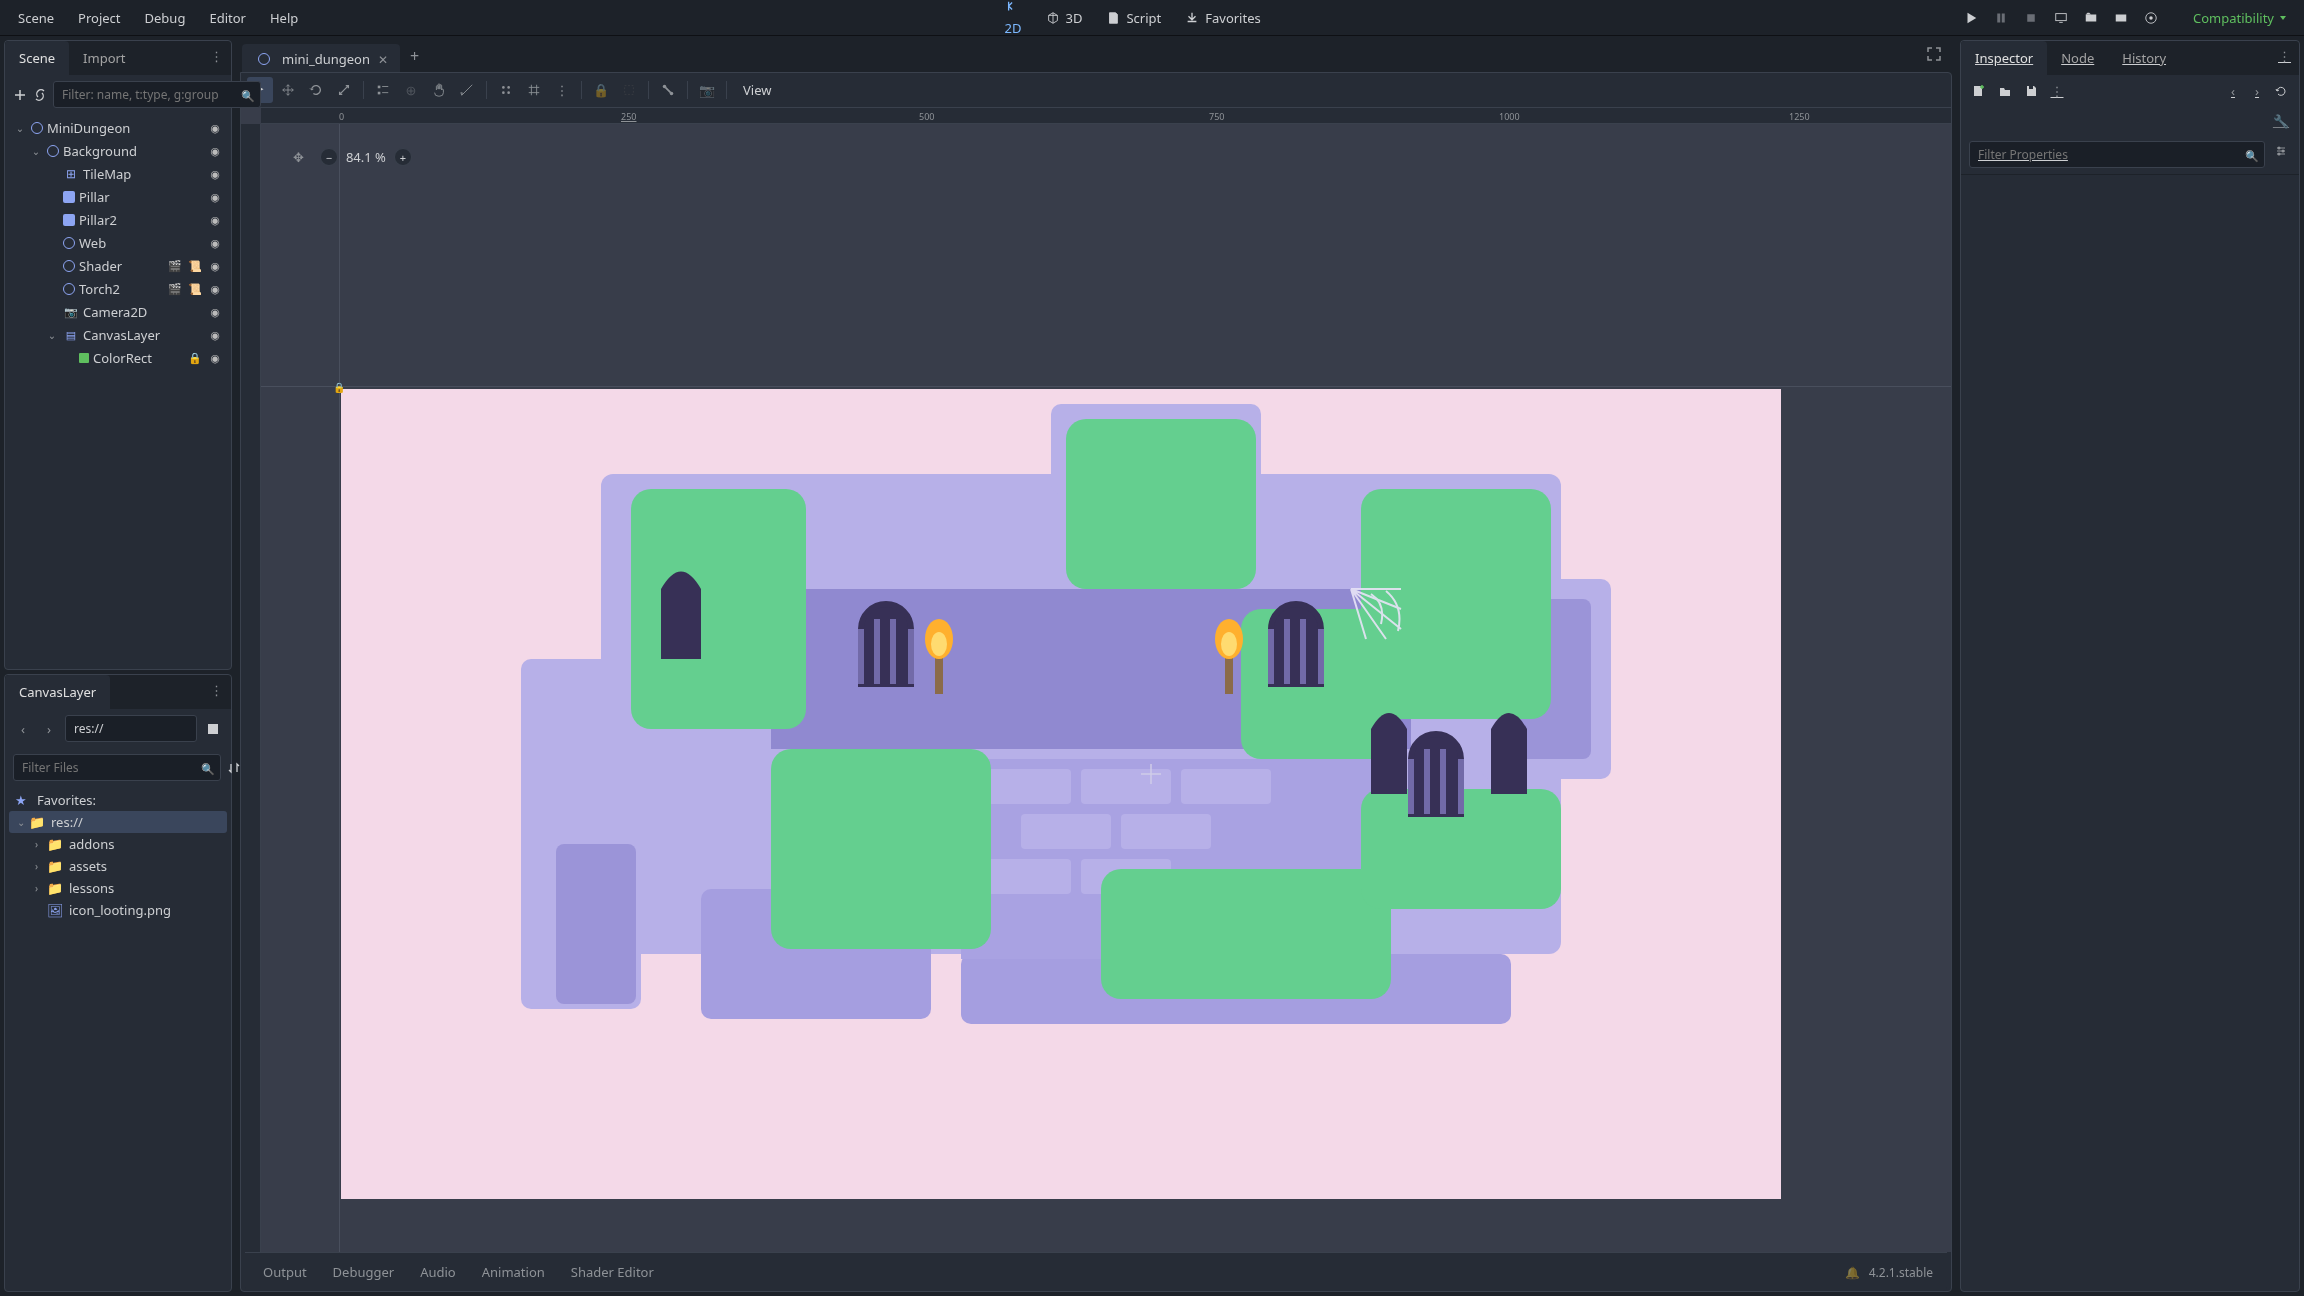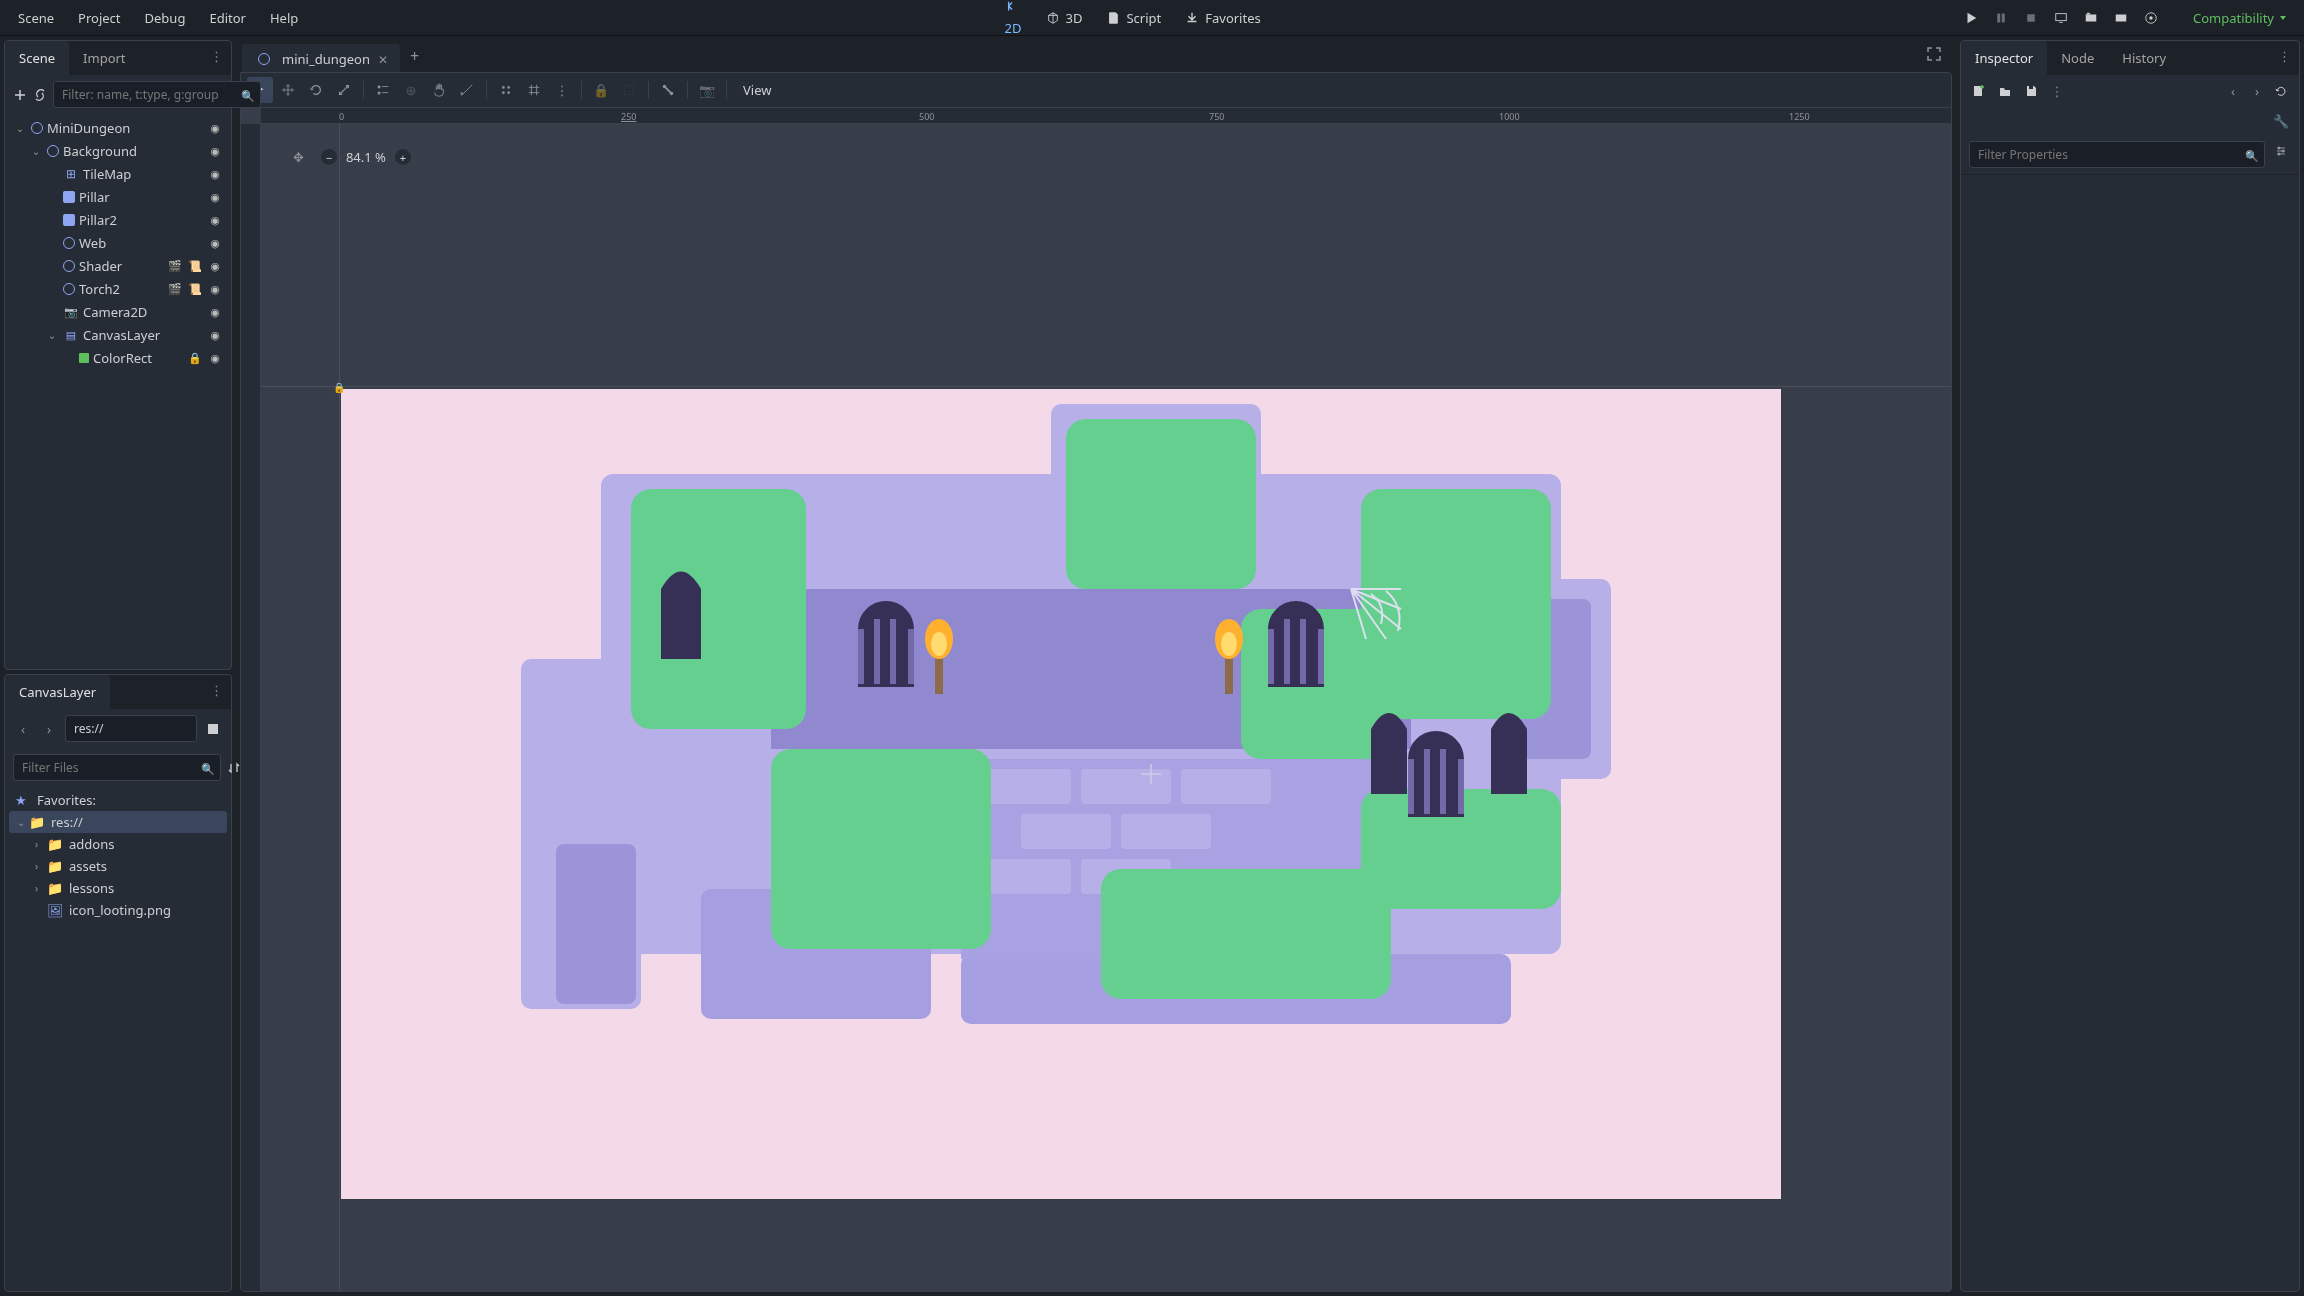--- a/index.html
+++ b/index.html
@@ -62,21 +62,21 @@
 .ruler-tick { position:absolute; top:2px; font-size:9px; }
 .canvas-bg { position:absolute; top:16px; left:20px; right:0; bottom:0; background:#383d4a; }
 .zoom-controls { position:absolute; top:24px; left:32px; display:flex; align-items:center; gap:8px; color:#cdcfd2; z-index:10; }
 .zoom-btn { width:18px; height:18px; background:#262c36; border:1px solid #3a414d; border-radius:50%; display:flex; align-items:center; justify-content:center; font-size:11px; cursor:pointer; }
 .game-scene { position:absolute; top:265px; left:80px; width:1440px; height:810px; background:#f4d9e8; }
 .dungeon-svg { position:absolute; top:-100px; left:60px; }
 .bottom-tabs { display:flex; align-items:center; padding:8px 14px; background:#262c36; border-top:1px solid #3a414d; gap:18px; margin:0 4px; border-radius:0 0 4px 4px; }
 .bottom-tab { color:#8e9297; cursor:pointer; padding:2px 4px; }
 .version { margin-left:auto; color:#8e9297; font-size:12px; display:flex; align-items:center; gap:8px; }
 .right-panel { width:348px; display:flex; flex-direction:column; padding:4px; gap:4px; }
-.inspector-panel { flex:1; background:#262c36; border:1px solid #3a414d; border-radius:4px; display:flex; flex-direction:column; }
+.inspector-panel { flex:1; background:#262c36; border:1px solid #3a414d; border-radius:4px; display:flex; flex-direction:column;text-decoration:underline; }
 .insp-toolbar { display:flex; align-items:center; gap:6px; padding:6px 8px; }
 .insp-nav { margin-left:auto; display:flex; gap:4px; }
 .insp-filter-row { display:flex; padding:6px 8px; gap:6px; border-bottom:1px solid #1d2229; }
 </style>
 </head>
 <body>
 
 <div class="top-menu">
   <div class="menu-left">
     <span class="menu-item">Scene</span>
@@ -535,20 +535,31 @@
                 <path d="M740 485 h20 M750 475 v20"></path>
               </g>
             </svg>
           </div>
 
           <div style="position:absolute;top:0;left:78px;width:1px;height:100%;background:#5a6270;opacity:.5"></div>
           <div style="position:absolute;top:262px;left:0;width:100%;height:1px;background:#5a6270;opacity:.5"></div>
           <div style="position:absolute;top:256px;left:72px;color:#c5a572;font-size:10px">🔒</div>
         </div>
       </div>
+      <div class="bottom-tabs" id="bottom-tabs">
+      <span class="bottom-tab">Output</span>
+          <span class="bottom-tab">Debugger</span>
+          <span class="bottom-tab">Audio</span>
+          <span class="bottom-tab">Animation</span>
+          <span class="bottom-tab">Shader Editor</span>
+          <span class="version">
+            <span style="opacity: 0.4;">🔔</span>
+            <span>4.2.1.stable</span>
+          </span>
+        </div>
     </div>
   </div>
 
   <div class="right-panel">
     <div class="inspector-panel">
       <div class="panel-tabs">
         <span class="panel-tab active">Inspector</span>
         <span class="panel-tab">Node</span>
         <span class="panel-tab">History</span>
         <span class="panel-header-icons">

